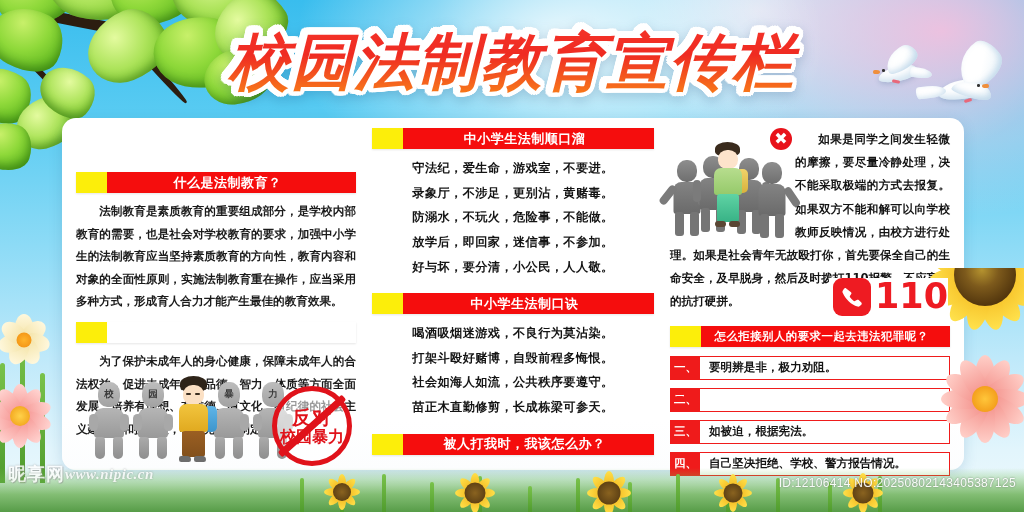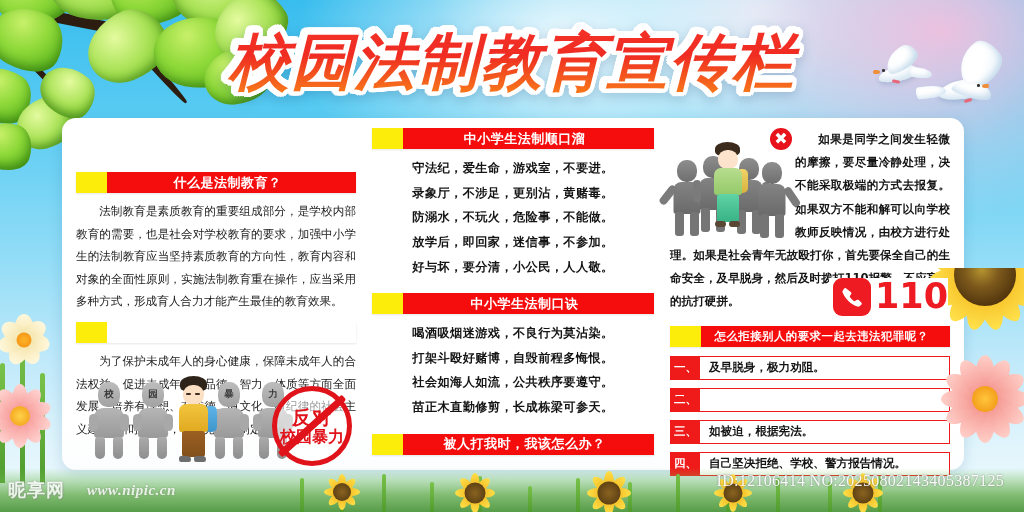--- a/index.html
+++ b/index.html
@@ -111,21 +111,21 @@
     letter-spacing: .5px; white-space: nowrap; overflow: hidden;
     font-family: "DejaVu Sans", "Liberation Sans", sans-serif;
     padding-right: 8px;
   }
   .hbar .lbl.small { font-size: 11.4px; }
   .hbar .lbl.xsmall { font-size: 10.6px; letter-spacing: 0; }
 
   
   .para {
     font-size: 11.6px; line-height: 1.95; color: #1b1b1b;
-    text-indent: 2em; text-align: justify; font-weight: 400;
+    text-indent: 2em; text-align: justify; font-weight: 700;
     font-family: "DejaVu Sans", "Liberation Sans", sans-serif;
     margin-bottom: 4px;
   }
   .rhyme-list { margin: 3px 0 0 0; }
   .rhyme {
     font-size: 12.2px; line-height: 2.02; color: #141414; font-weight: 600;
     text-align: center; font-family: "DejaVu Sans", "Liberation Sans", sans-serif;
     letter-spacing: .4px;
   }
 
@@ -275,40 +275,40 @@
   .sideflower { position: absolute; }
   .fpetals { position: absolute; left: 0; top: 0; width: 100%; height: 100%; }
   .fpetal {
     position: absolute; left: 50%; top: 50%; transform-origin: 50% 100%;
     border-radius: 50% 50% 40% 40%;
   }
   .fcenter { position: absolute; left: 50%; top: 50%; transform: translate(-50%,-50%); border-radius: 50%; }
 
   
   .wm-left {
-    position: absolute; left: 8px; bottom: 10px;
-    display: flex; align-items: center; gap: 22px;
+    position: absolute; left: 8px; bottom: 26px;
+    display: flex; align-items: center; gap: 0;
     opacity: .82; pointer-events: none;
   }
   .wm-left .wm-logo {
     font-size: 18px; font-weight: 700; color: #ffffff;
     font-family: "DejaVu Sans", "Liberation Sans", sans-serif;
     text-shadow: 0 0 2px rgba(120,120,120,.7), 1px 1px 0 rgba(150,150,150,.5);
     letter-spacing: 1px;
   }
   .wm-left .wm-url {
     font-size: 15px; font-style: italic; font-weight: 700; color: #fdfdfd;
     font-family: "Liberation Serif", serif;
     text-shadow: 0 0 2px rgba(120,120,120,.8);
     letter-spacing: .5px;
   }
   .wm-right {
-    position: absolute; right: 20px; bottom: 22px;
-    font-size: 16px; color: #ffffff; opacity: .92;
-    font-family: Liberation Serif, serif;
+    position: absolute; right: 8px; bottom: 22px;
+    font-size: 12px; color: #ffffff; opacity: .92;
+    font-family: Liberation Sans, sans-serif;
     text-shadow: 0 0 2px rgba(90,90,90,.8);
     letter-spacing: .3px; pointer-events: none;
   }
 </style>
 </head>
 <body>
 
 <div id="stage">
 
   <div class="sunglow"></div>
@@ -514,21 +514,21 @@
       </div>
 
       <div class="hbar" style="margin-top:12px;">
         <div class="chip"></div>
         <div class="lbl small">怎么拒接别人的要求一起去违法犯罪呢？</div>
       </div>
 
       <div class="numlist">
         <div class="numrow">
           <div class="nbox">一、</div>
-          <div class="ntxt">及早脱身，极力劝阻。</div>
+          <div class="ntxt">要明辨是非，极力劝阻。</div>
         </div>
         <div class="numrow">
           <div class="nbox">二、</div>
         </div>
         <div class="numrow">
           <div class="nbox">三、</div>
           <div class="ntxt">如被迫，根据宪法。</div>
         </div>
         <div class="numrow">
           <div class="nbox">四、</div>

